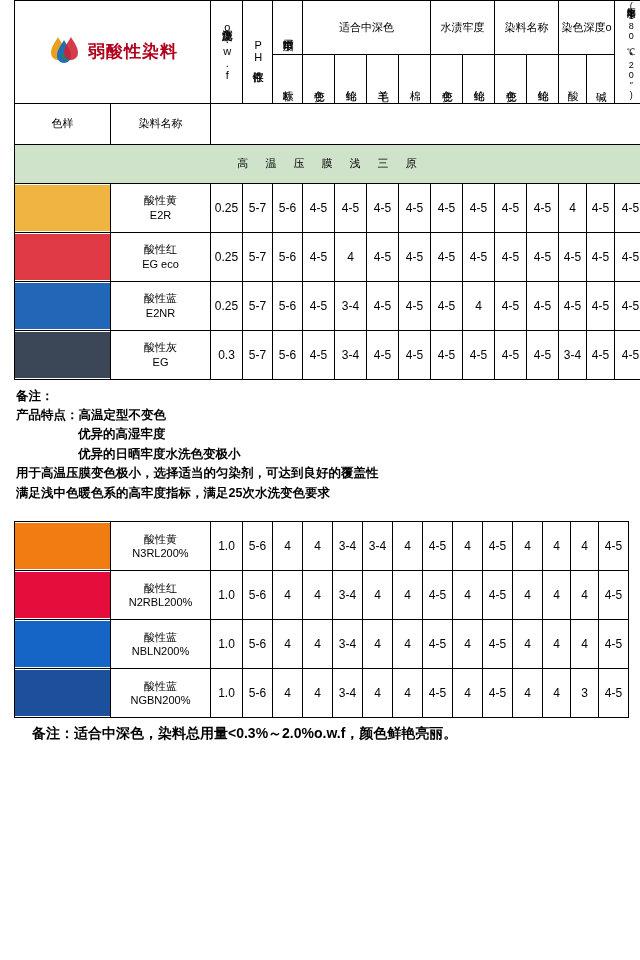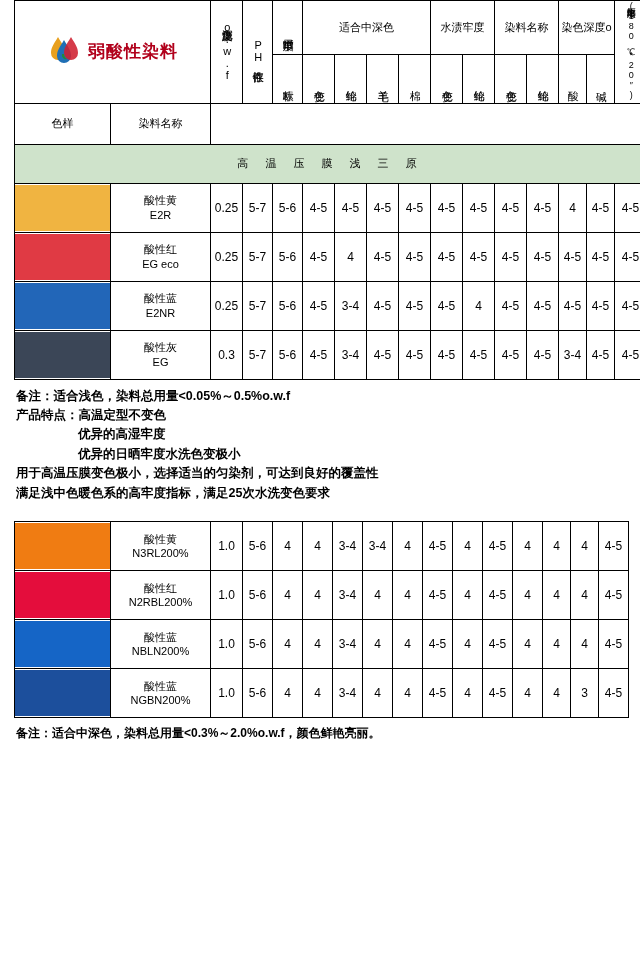--- a/index.html
+++ b/index.html
@@ -125,22 +125,22 @@
   }
   .notes .lead {
     white-space: nowrap;
   }
   .notes .indent {
     padding-left: 62px;
   }
   .gap-block { height: 18px; }
 
   .bottom-note {
-    margin: 7px 16px 0 16px;
-    font-size: 12px;
+    margin: 7px 16px 0 32px;
+    font-size: 14px;
     font-weight: bold;
   }
 </style>
 </head>
 <body>
 
 <div class="page">
 
   <div class="tbl-wrap">
     <table class="dye">
@@ -307,21 +307,20 @@
         <td class="val">4-5</td>
         <td class="val">4-5</td>
       </tr>
     </tbody>
       </table>
   </div>
 
   <div class="notes">
     <div class="row">
       <span class="lead">备注：</span>
-      <span>适合浅色，染料总用量&lt;0.05%～0.5%o.w.f</span>
     </div>
     <div class="row">
       <span class="lead">产品特点：</span>
       <span>高温定型不变色</span>
     </div>
     <div class="indent">优异的高湿牢度</div>
     <div class="indent">优异的日晒牢度水洗色变极小</div>
     <div>用于高温压膜变色极小，选择适当的匀染剂，可达到良好的覆盖性</div>
     <div>满足浅中色暖色系的高牢度指标，满足25次水洗变色要求</div>
   </div>

